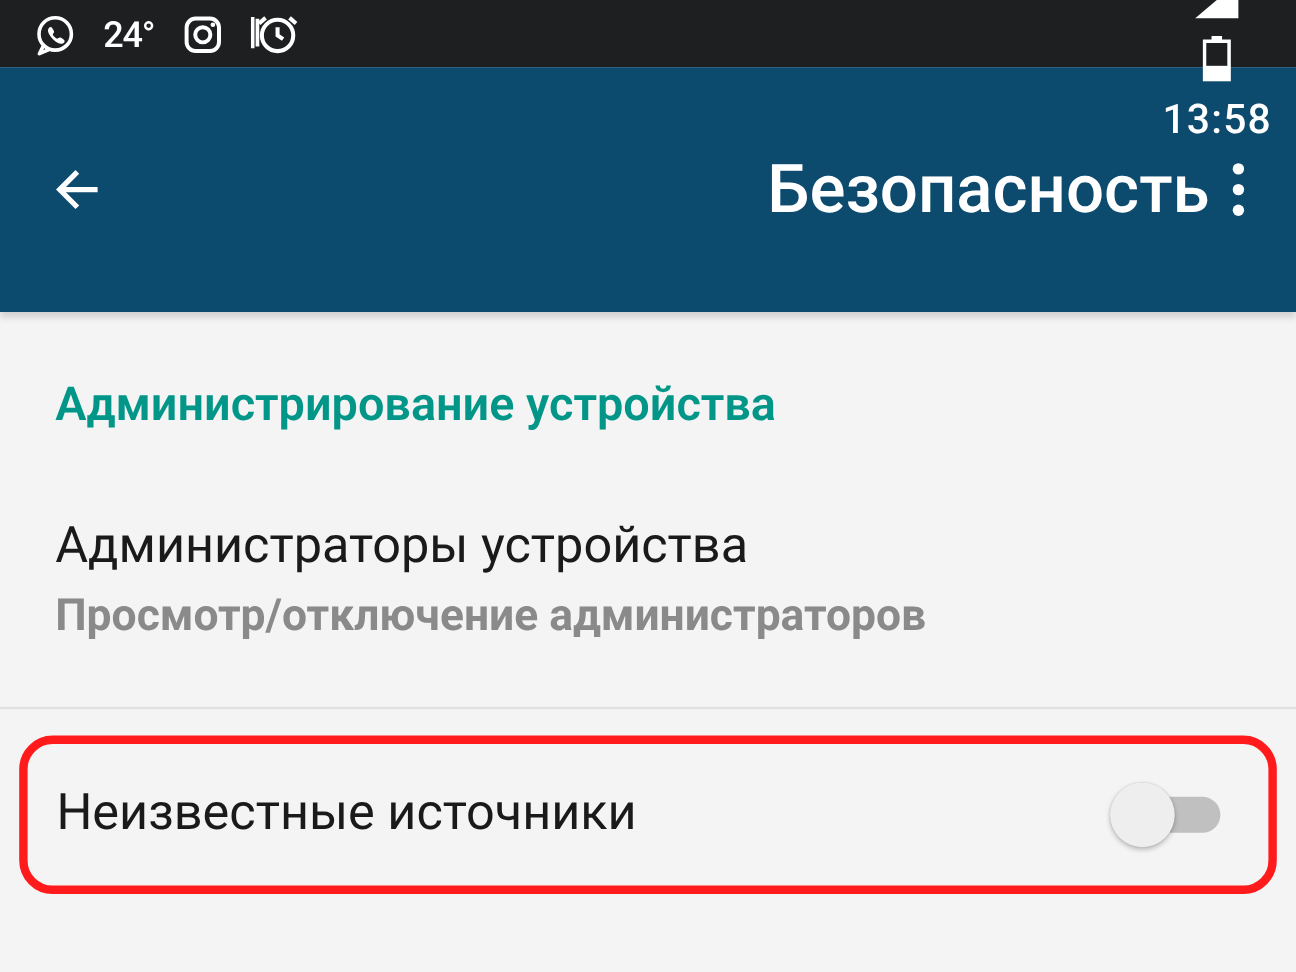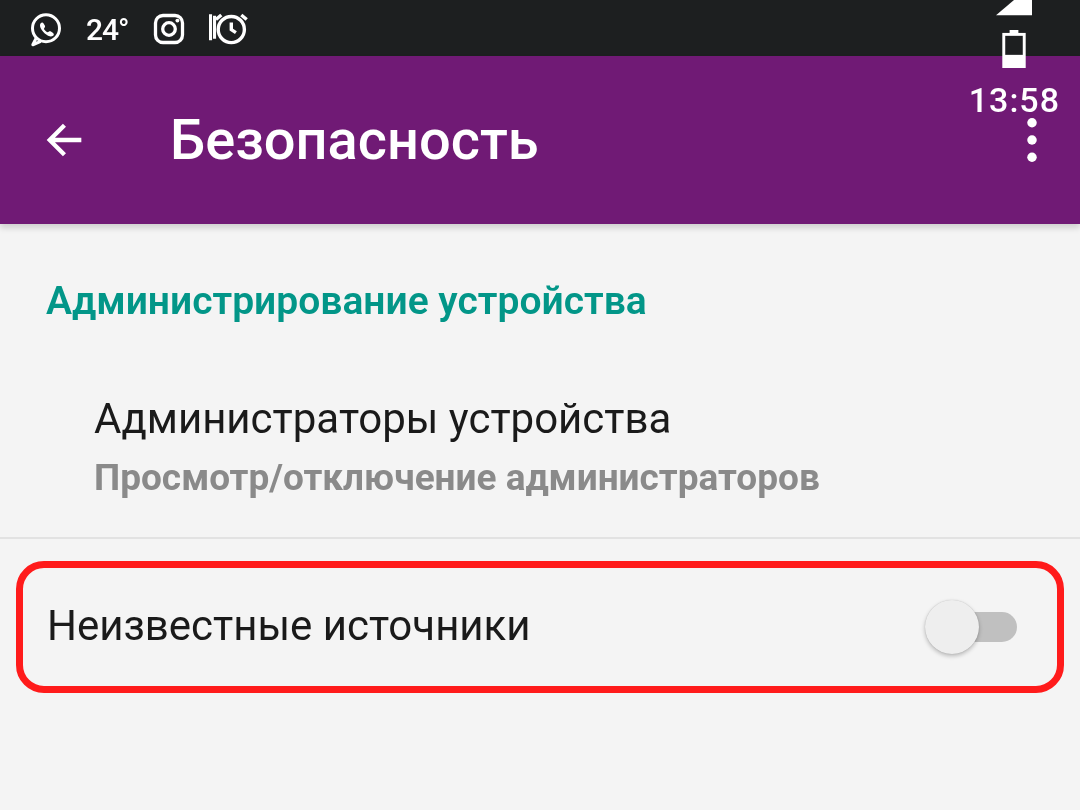--- a/index.html
+++ b/index.html
@@ -19,47 +19,47 @@
     padding: 0 20px 0 28px;
     color: #ffffff;
   }
   .status-left { display: flex; align-items: flex-end; gap: 22px; }
   .status-right { display: flex; align-items: center; gap: 12px; flex-direction: column; }
   .temp { font-size: 30px; font-weight: 500; letter-spacing: -1px; }
   .time { font-size: 34px; font-weight: 500; letter-spacing: 1px; }
   .icon-sb { display: flex; align-items: center; justify-content: center; }
 
   .app-bar {
-    height: 168px;
-    background: #701a75;
+    height: 204px;
+    background: #0c4a6e;
     display: flex;
     align-items: center;
     padding: 0 24px 0 36px;
     color: #ffffff;
     box-shadow: 0 4px 6px rgba(0,0,0,0.15);
+    text-align: right;
   }
   .app-title {
     font-size: 56px;
     font-weight: 500;
     margin-left: 78px;
     flex: 1;
   }
   .back-arrow { width: 56px; height: 56px; display:flex; align-items:center; justify-content:center;}
   .menu-dots { width: 48px; height:48px; display:flex; align-items:center; justify-content:center; }
 
   .content { padding: 54px 46px 0 46px; }
   .section-header {
     color: #029688;
     font-size: 39px;
     font-weight: 600;
     margin-bottom: 48px;
   }
   .setting-item {
-    padding: 20px 0 34px 0;
-    margin-left: 48px;
+    padding: 20px 0 50px 0;
   }
   .setting-title {
     font-size: 42px;
     color: #1a1a1a;
     font-weight: 400;
     line-height: 1.3;
   }
   .setting-sub {
     font-size: 37px;
     color: #8a8a8a;

